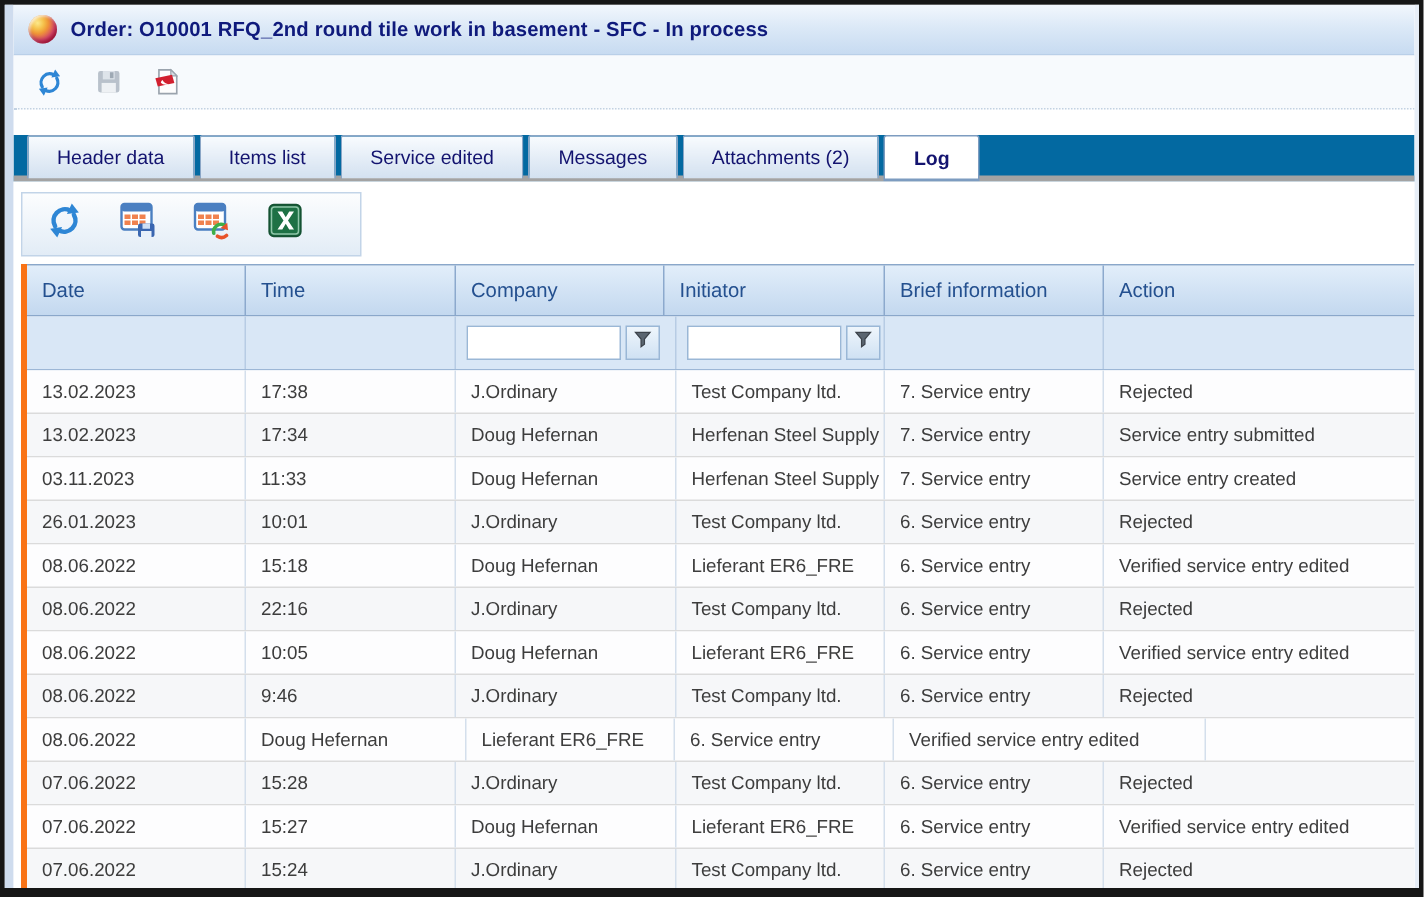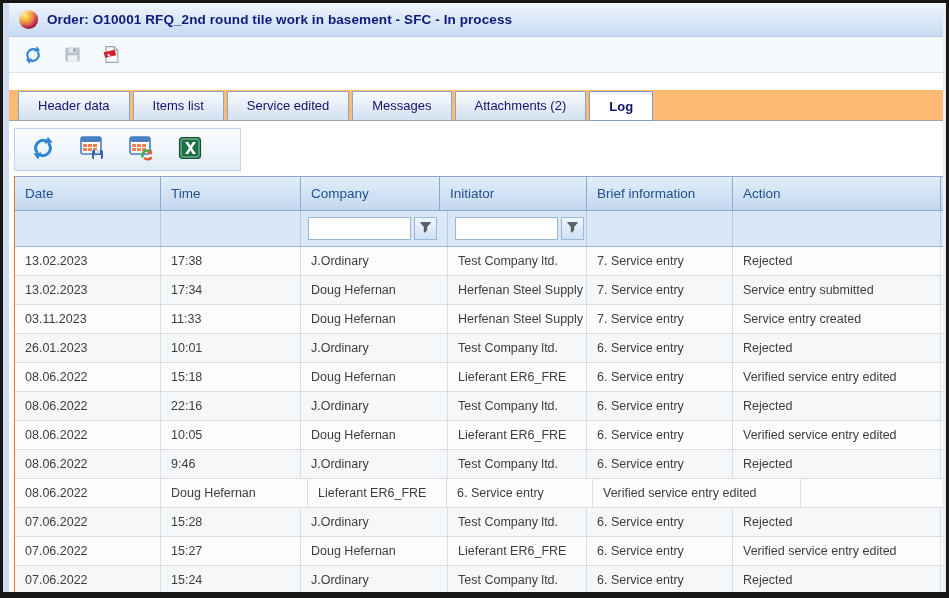--- a/index.html
+++ b/index.html
@@ -39,23 +39,23 @@
   }
   .tbtn{
     width:24px;height:24px;display:flex;align-items:center;justify-content:center;
     background:transparent;border:1px solid transparent;border-radius:3px;cursor:pointer;
   }
   .tbtn svg{display:block;}
   .tbtn.disabled{opacity:.95;cursor:default;}
 
   
   .tabstrip{
-    flex:0 0 31px;height:31px;display:flex;align-items:flex-end;
+    flex:0 0 31px;height:31px;display:flex;
     padding-left:9px;margin-top:17px;
-    border-bottom:1px solid #a3a3a3;background:#fdba74;
+    border-bottom:4px solid #a3a3a3;background:#0369a1;
   }
   .tab{
     height:29px;line-height:27px;padding:0 19px;margin-right:3px;
     font-size:13px;color:#13136f;text-align:center;cursor:pointer;
     background:linear-gradient(#f8fbfe,#e3ecf6 55%,#d3e1f0);
     border:1px solid #8aa6c6;border-bottom:none;
     border-radius:2px 2px 0 0;white-space:nowrap;
   }
   .tab.active{
     background:#ffffff;font-weight:bold;height:31px;line-height:29px;
@@ -70,21 +70,21 @@
     padding:0 14px;
     background:linear-gradient(#fcfdfe,#eef4fa 55%,#e2ecf6);
     border:1px solid #c2d4e8;
   }
   .gbtn{
     width:28px;height:28px;display:flex;align-items:center;justify-content:center;
     background:transparent;border:1px solid transparent;border-radius:3px;cursor:pointer;
   }
 
   
-  .logtable{margin-top:5px;width:932px;border-left:1px solid #f97316;}
+  .logtable{margin-top:5px;width:932px;border-left:4px solid #f97316;}
   .thead{
     display:flex;height:35px;
     background:linear-gradient(#e2eefa,#d4e4f5 45%,#c3d8ef);
     border-top:1px solid #8aa7ca;border-bottom:1px solid #8aa7ca;
   }
   .hcell{
     flex:0 0 auto;padding-left:10px;line-height:33px;font-size:13.5px;color:#24508f;
     border-right:1px solid #8fack;border-right:1px solid #8cA9cd;cursor:pointer;
     white-space:nowrap;overflow:hidden;
   }

